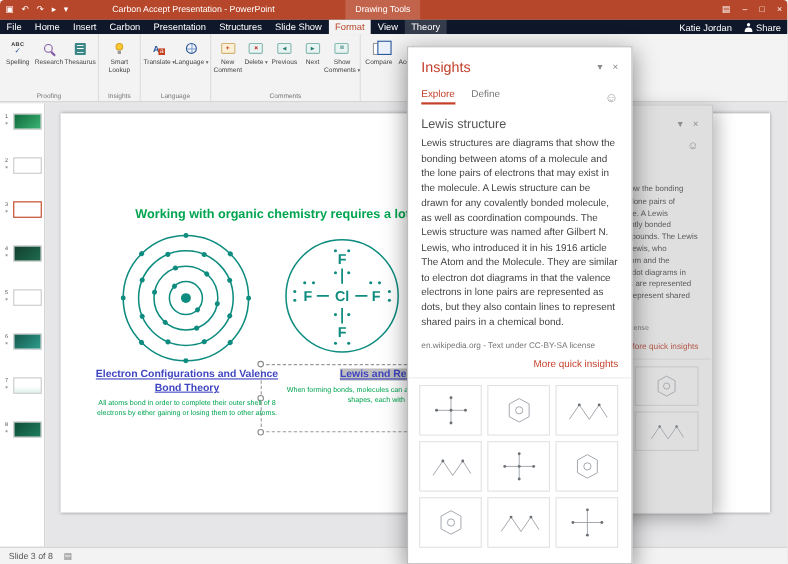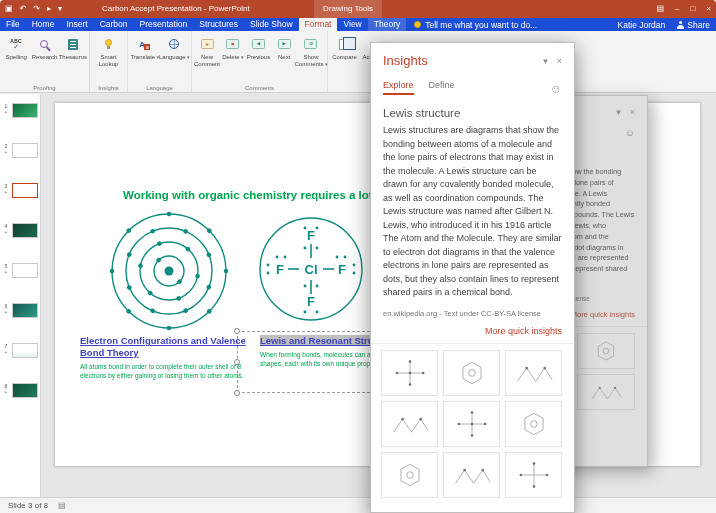--- a/index.html
+++ b/index.html
@@ -10,21 +10,21 @@
   
   .titlebar{position:absolute;top:0;left:0;right:0;height:18px;background:#B7472A;color:#fff}
   .qat{position:absolute;left:5px;top:2px;display:flex;gap:7px;font-size:8px;line-height:14px}
   .qat span{cursor:pointer}
   .win-title{position:absolute;left:102px;top:4px;font-size:8px;white-space:nowrap}
   .ctx-group{position:absolute;left:314px;top:0;height:18px;line-height:18px;padding:0 9px;font-size:8px;background:rgba(255,255,255,.16)}
   .win-controls{position:absolute;right:5px;top:2px;display:flex;gap:11px;font-size:8px;line-height:14px}
   .win-controls span{cursor:pointer}
 
   
-  .tabrow{position:absolute;top:18px;left:0;right:0;height:13px;background:#1d4ed8;display:flex;color:#fff;font-size:8.5px}
+  .tabrow{position:absolute;top:18px;left:0;right:0;height:13px;background:#0f172a;display:flex;color:#fff;font-size:8.5px}
   .tab{padding:0 6px;line-height:13px;cursor:pointer;white-space:nowrap}
   .tab.active{background:#F3F3F3;color:#B7472A}
   .tab.contextual{background:rgba(255,255,255,.16)}
   .tellme{display:flex;align-items:center;gap:4px;margin-left:8px;cursor:text;white-space:nowrap}
   .bulb-dot{width:7px;height:7px;border-radius:50%;background:#F7C325;border:1px solid #E0A900}
   .account{position:absolute;right:6px;top:0;height:13px;display:flex;gap:12px;align-items:center;font-size:8.5px}
   .share-wrap{display:flex;align-items:center;gap:3px;cursor:pointer}
   .person-icon{width:7px;height:8px;position:relative}
   .person-icon::before{content:"";position:absolute;left:2px;top:0;width:3px;height:3px;border-radius:50%;background:#fff}
   .person-icon::after{content:"";position:absolute;left:0;bottom:0;width:7px;height:4px;border-radius:4px 4px 0 0;background:#fff}
@@ -88,21 +88,21 @@
   .s-title{position:absolute;left:65px;top:52px;font-size:25px;font-weight:700;color:#7030A0;white-space:nowrap}
   .s-subtitle{position:absolute;left:68px;top:86px;font-size:11.5px;font-weight:700;color:#00A550;white-space:nowrap}
   .diagram{position:absolute;cursor:move}
   .d-shells{left:52px;top:106px}
   .d-lewis{left:200px;top:110px}
   .sel-rect{position:absolute;left:182px;top:228px;width:278px;height:62px;border:1px dashed #9a9a9a}
   .handle{position:absolute;width:6px;height:6px;background:#fff;border:1px solid #8a8a8a;border-radius:50%}
   .h-tl{left:-4px;top:-4px}.h-tm{left:50%;margin-left:-3px;top:-4px}.h-tr{right:-4px;top:-4px}
   .h-ml{left:-4px;top:50%;margin-top:-3px}.h-mr{right:-4px;top:50%;margin-top:-3px}
   .h-bl{left:-4px;bottom:-4px}.h-bm{left:50%;margin-left:-3px;bottom:-4px}.h-br{right:-4px;bottom:-4px}
-  .tbox{position:absolute;cursor:text}
+  .tbox{position:absolute;text-align:center;cursor:text}
   .tb-left{left:25px;top:232px;width:180px}
   .tb-right{left:205px;top:232px;width:240px}
   .tb-head{font-size:9.5px;font-weight:700;color:#3E44C0;text-decoration:underline;line-height:1.25}
   .tb-head .hl{background:#BFBFBF}
   .tb-body{margin-top:4px;font-size:6.5px;color:#00A550;line-height:1.35}
 
   
   .statusbar{position:absolute;bottom:0;left:0;right:0;height:16px;background:#F3F3F3;border-top:1px solid #D0D0D0;display:flex;align-items:center;gap:10px;padding-left:8px;font-size:8px;color:#555}
   .notes-icon{font-size:8px;color:#777;cursor:pointer}
 
@@ -162,24 +162,20 @@
     <span class="tab">File</span>
     <span class="tab">Home</span>
     <span class="tab">Insert</span>
     <span class="tab">Carbon</span>
     <span class="tab">Presentation</span>
     <span class="tab">Structures</span>
     <span class="tab">Slide Show</span>
     <span class="tab active">Format</span>
     <span class="tab">View</span>
     <span class="tab contextual">Theory</span>
-    <span class="tellme">
-      <span class="bulb-dot"></span>
-      <span>Tell me what you want to do...</span>
-    </span>
     <span class="account">
       <span>Katie Jordan</span>
       <span class="share-wrap">
         <span class="person-icon"></span>
         <span>Share</span>
       </span>
     </span>
   </div>
 
   <div class="ribbon">

